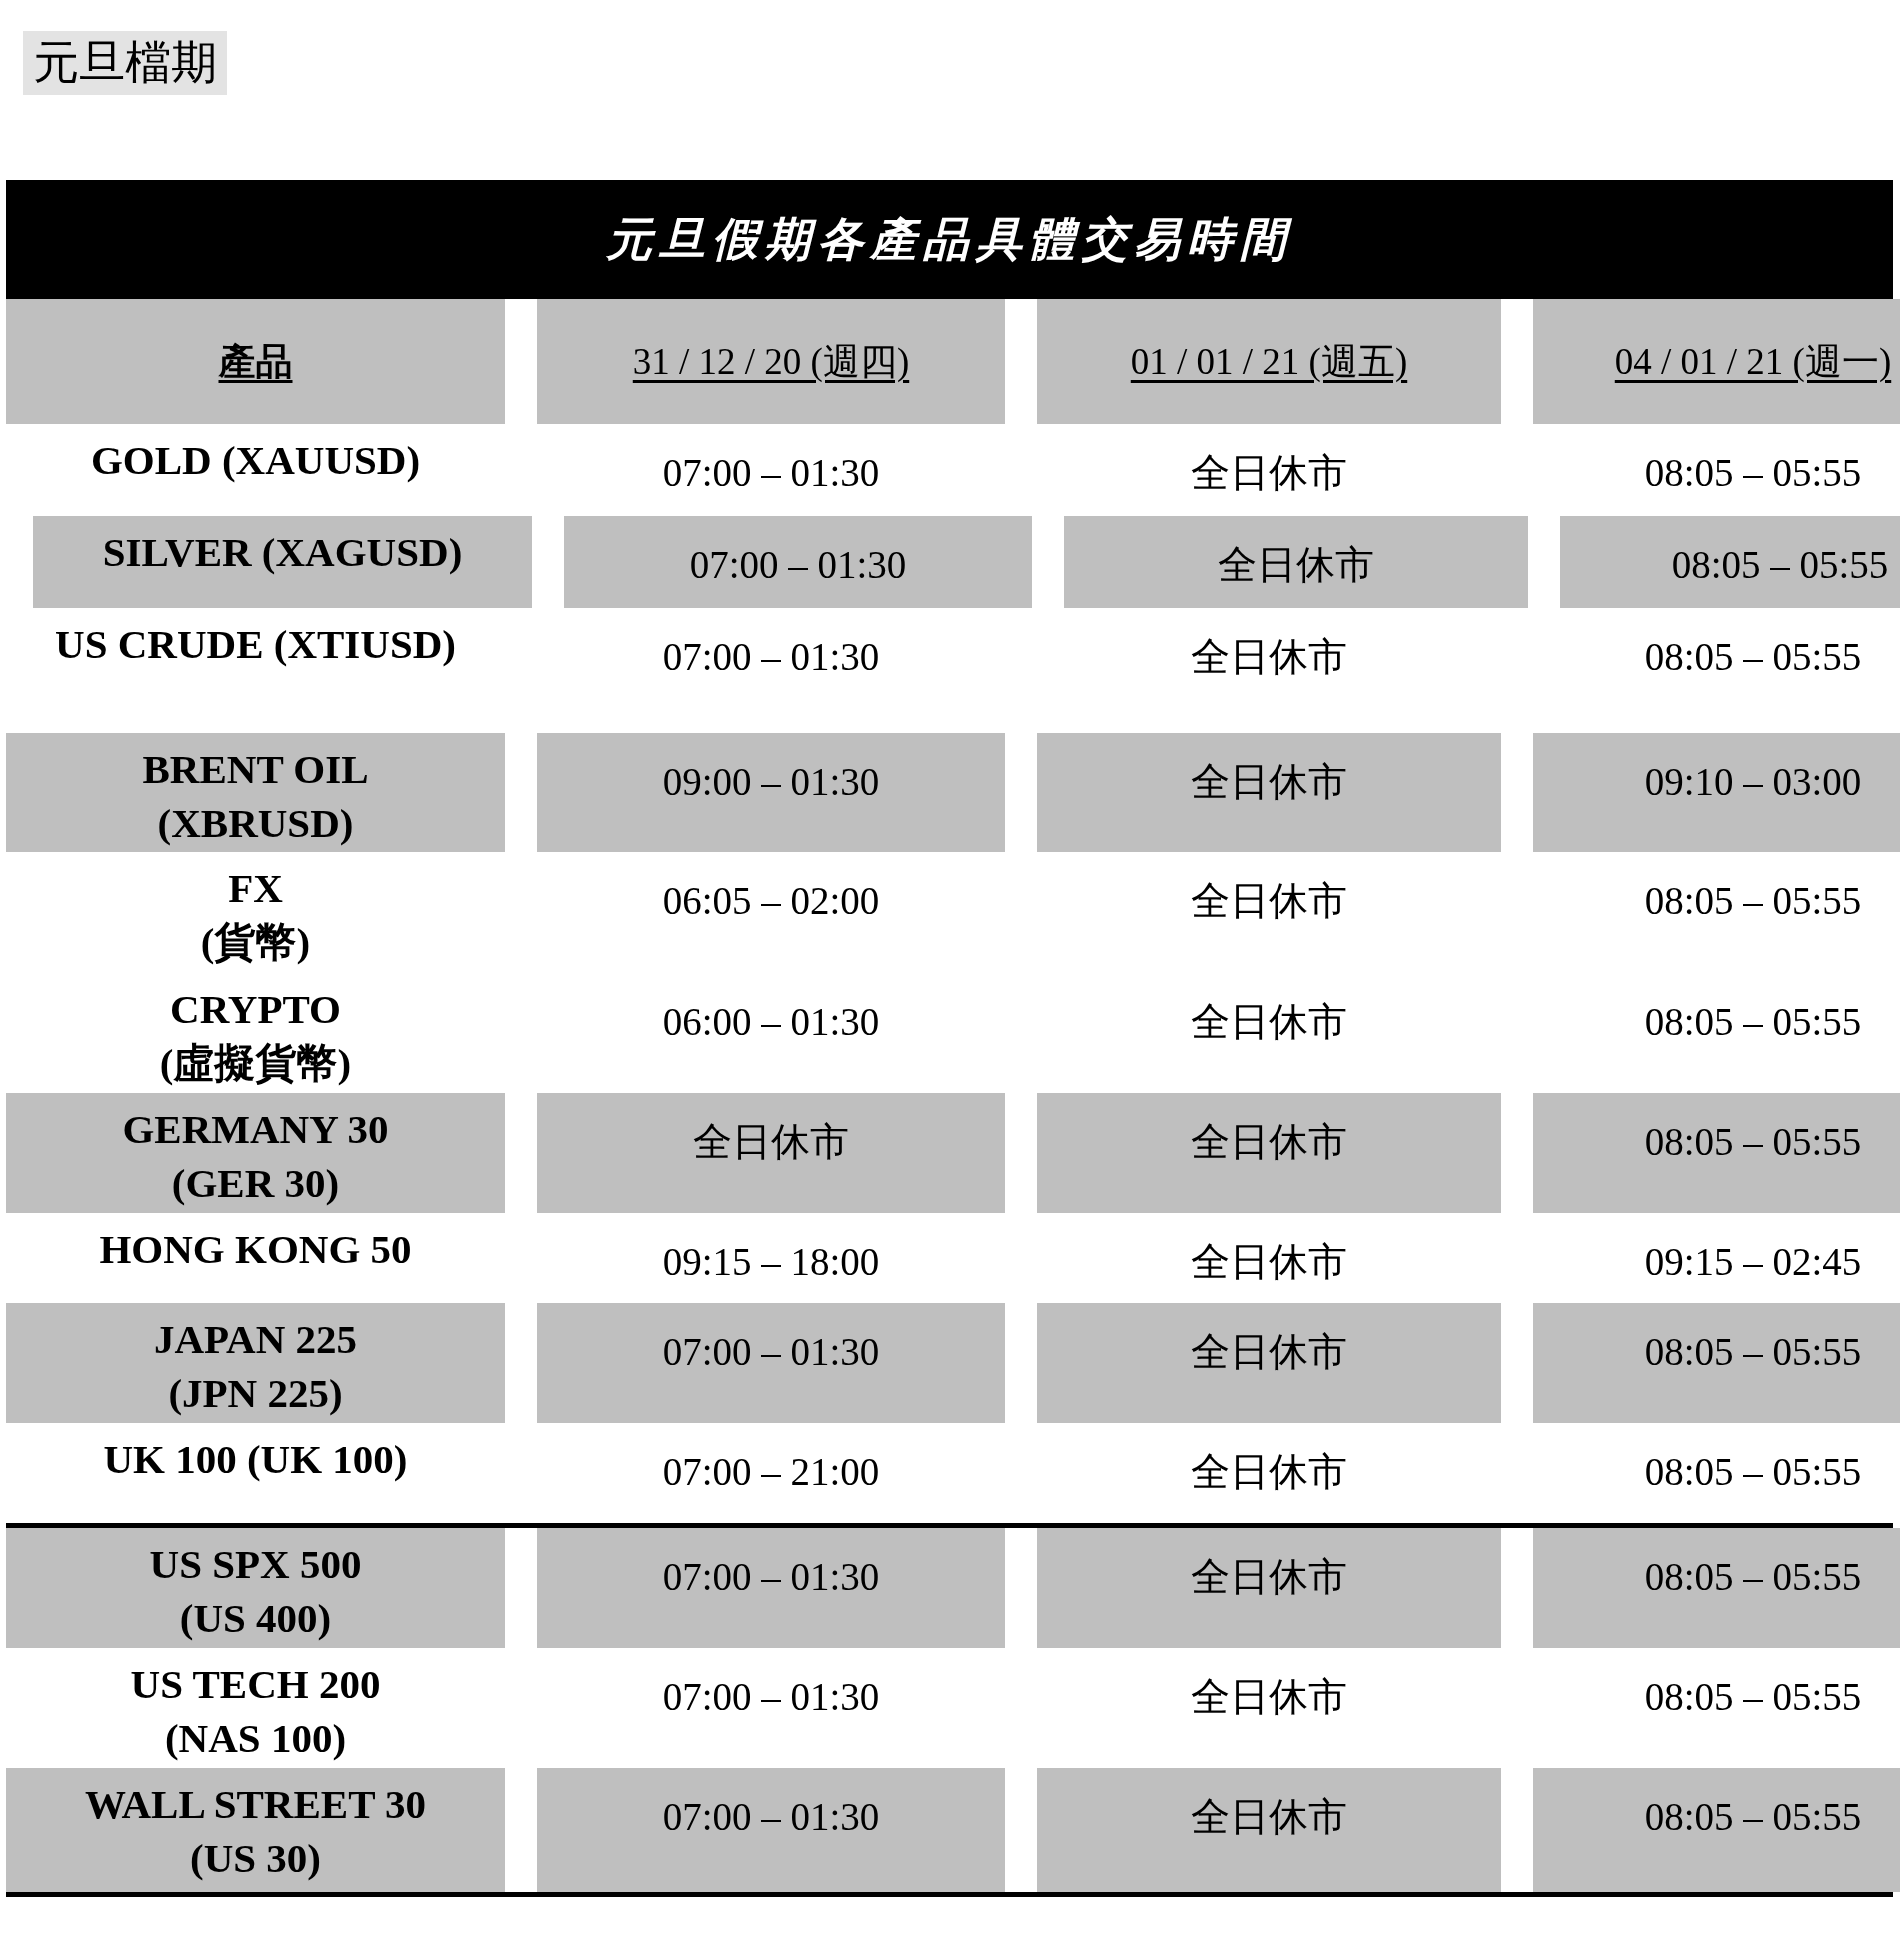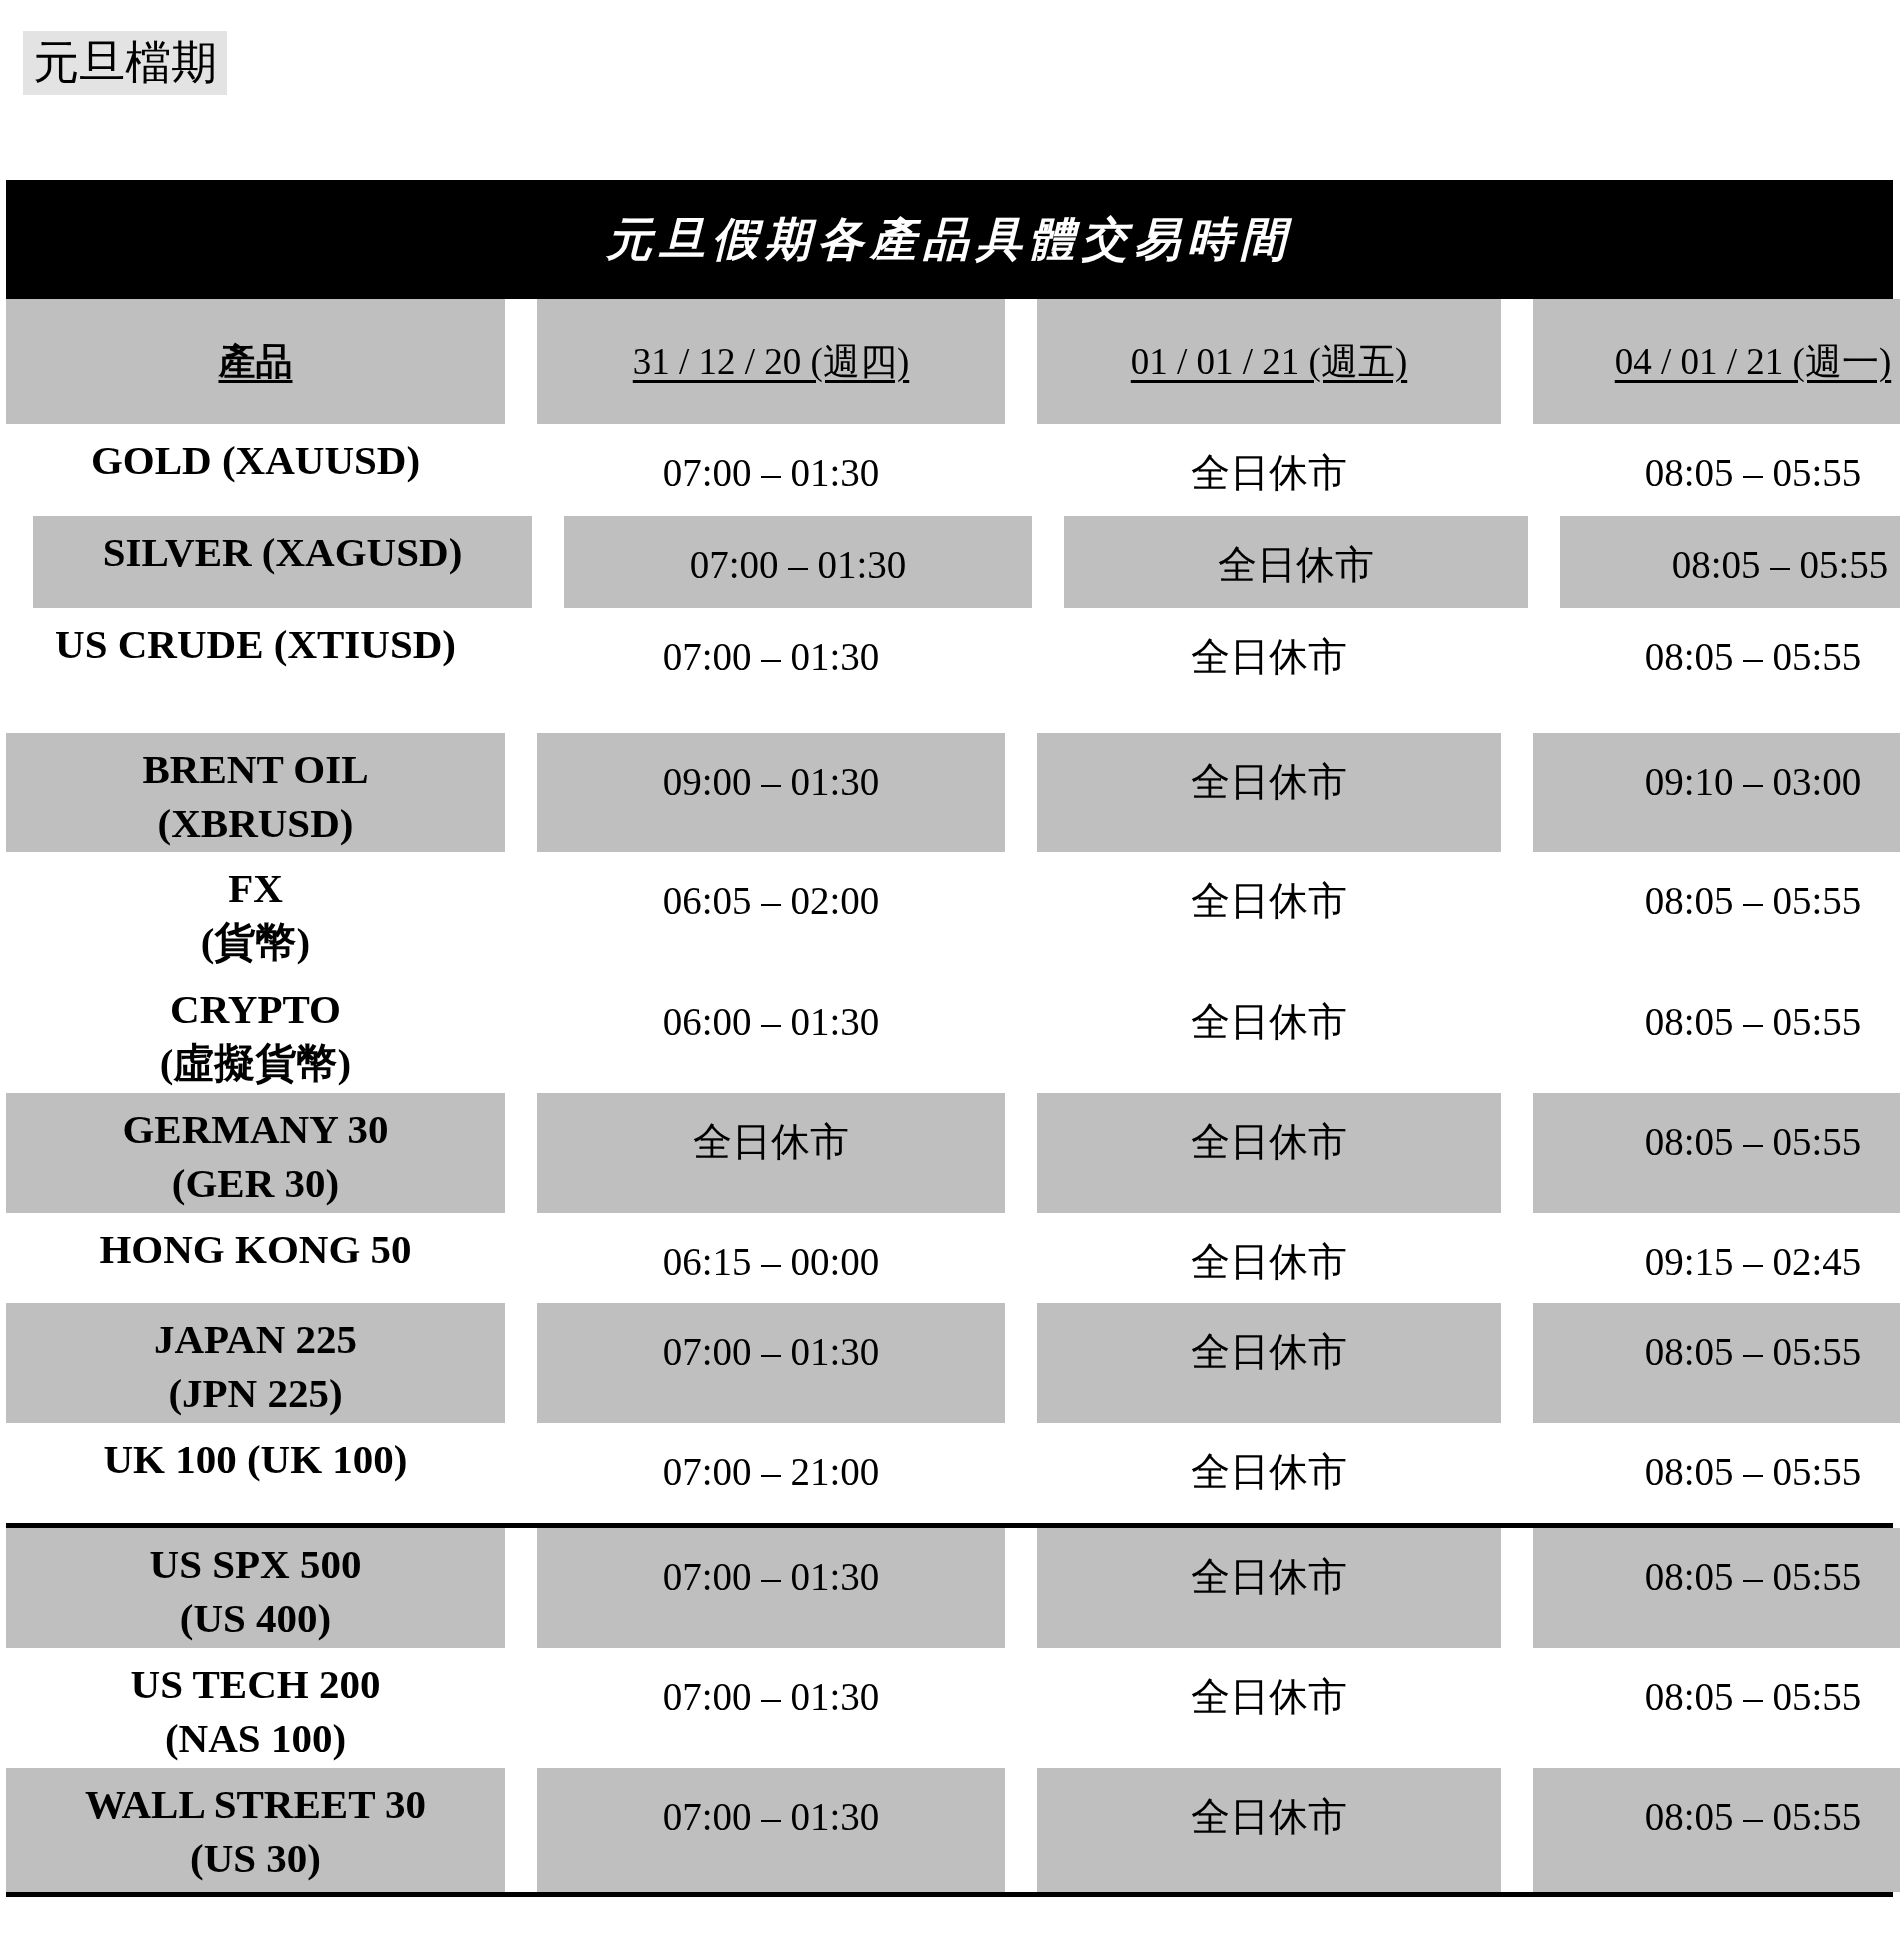--- a/index.html
+++ b/index.html
@@ -162,21 +162,21 @@
             <div>(GER 30)</div>
           </div>
           <div class="cell value-cell">全日休市</div>
           <div class="cell value-cell">全日休市</div>
           <div class="cell value-cell">08:05 – 05:55</div>
         </div>
         <div class="row white" style="height: 90px;">
           <div class="cell product-cell">
             <div>HONG KONG 50</div>
           </div>
-          <div class="cell value-cell">06:15 – 00:00</div>
+          <div class="cell value-cell">09:15 – 18:00</div>
           <div class="cell value-cell">全日休市</div>
           <div class="cell value-cell">09:15 – 02:45</div>
         </div>
         <div class="row gray" style="height: 120px;">
           <div class="cell product-cell">
             <div>JAPAN 225</div>
             <div>(JPN 225)</div>
           </div>
           <div class="cell value-cell">07:00 – 01:30</div>
           <div class="cell value-cell">全日休市</div>

